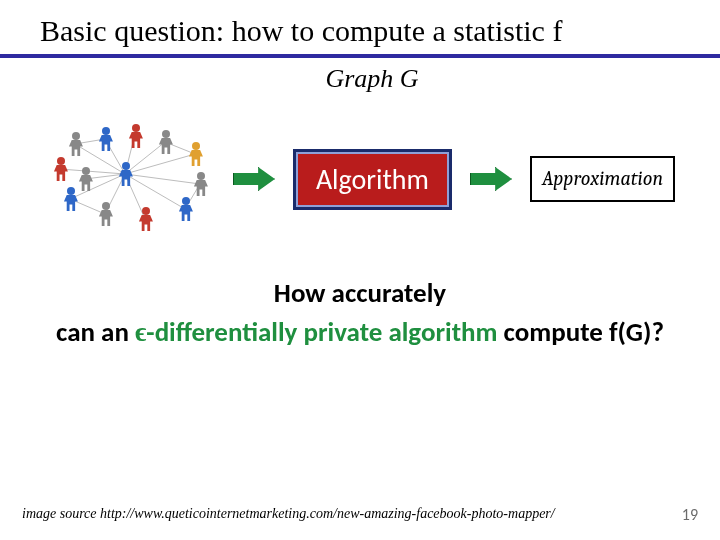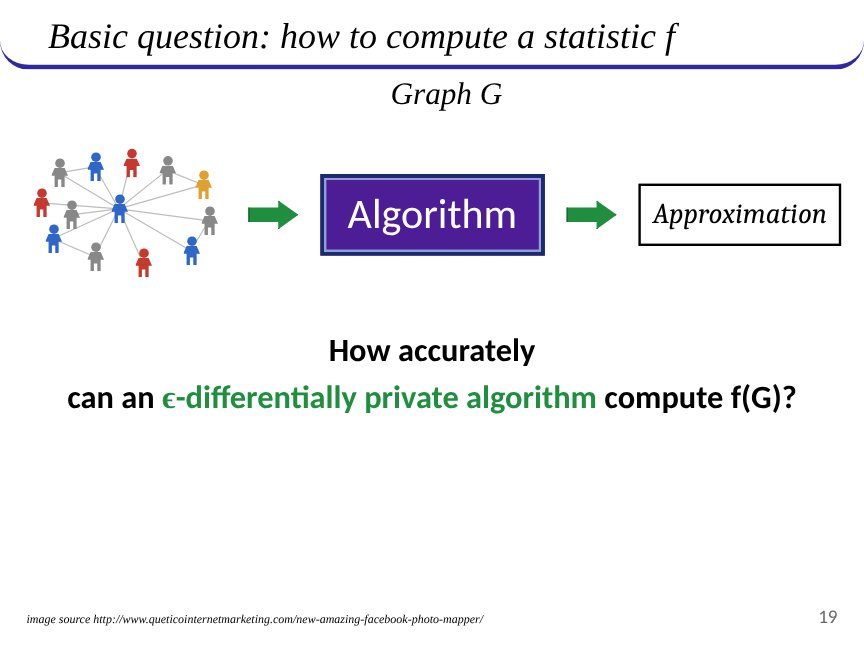--- a/index.html
+++ b/index.html
@@ -5,25 +5,23 @@
   * { margin: 0; padding: 0; box-sizing: border-box; }
   body {
     width: 720px;
     height: 540px;
     font-family: "Times New Roman", Times, serif;
     background: #fff;
     position: relative;
     color: #000;
   }
   .title {
-    font-style: italic;
     font-size: 30px;
     padding: 14px 0 6px 40px;
     border-bottom: 4px solid #2e2aa0;
-    border-radius: 24px;
   }
   .cols {
     display: flex;
     justify-content: space-around;
     margin-top: 6px;
     font-style: italic;
     font-size: 26px;
   }
   .cols > div { text-align: center; flex: 1; padding-left: 24px; }
   .flow {
@@ -61,33 +59,33 @@
     clip-path: polygon(20% 0, 80% 0, 100% 40%, 80% 40%, 80% 100%, 60% 100%, 60% 60%, 40% 60%, 40% 100%, 20% 100%, 20% 40%, 0 40%);
   }
   .network svg { position: absolute; top: 0; left: 0; }
   .arrow {
     width: 42px; height: 24px;
     background: #1f8f3f;
     clip-path: polygon(0 25%, 60% 25%, 60% 0, 100% 50%, 60% 100%, 60% 75%, 0 75%);
     border: 1px solid #0b5a20;
   }
   .algo-box {
-    background: #4c1d95;
+    background: #b91c1c;
     border: 3px solid #1a2b6b;
     box-shadow: 0 0 0 2px #8fa0d8 inset;
     color: #fff;
     font-family: Calibri, Arial, sans-serif;
-    font-size: 35px;
+    font-size: 28px;
     padding: 10px 20px;
   }
   .approx-box {
     border: 2px solid #000;
     font-family: Cambria, Georgia, serif;
     font-style: italic;
-    font-size: 24px;
+    font-size: 20px;
     padding: 8px 10px;
     text-align: center;
     line-height: 1.3;
   }
   .approx-box .fx { font-style: italic; }
   .question {
     margin-top: 42px;
     text-align: center;
     font-family: Calibri, Arial, sans-serif;
     font-size: 27px;
@@ -96,21 +94,21 @@
   .question .l2 {
     margin-top: 6px;
   }
   .eps { font-family: Cambria, Georgia, serif; font-style: normal; }
   .green { color: #1f8f3f; }
   .credit {
     position: absolute;
     left: 22px;
     bottom: 18px;
     font-style: italic;
-    font-size: 10px;
+    font-size: 14px;
     color: #000;
   }
   .pagenum {
     position: absolute;
     right: 22px;
     bottom: 16px;
     font-family: Calibri, Arial, sans-serif;
     font-size: 16px;
     color: #6b6b6b;
   }

